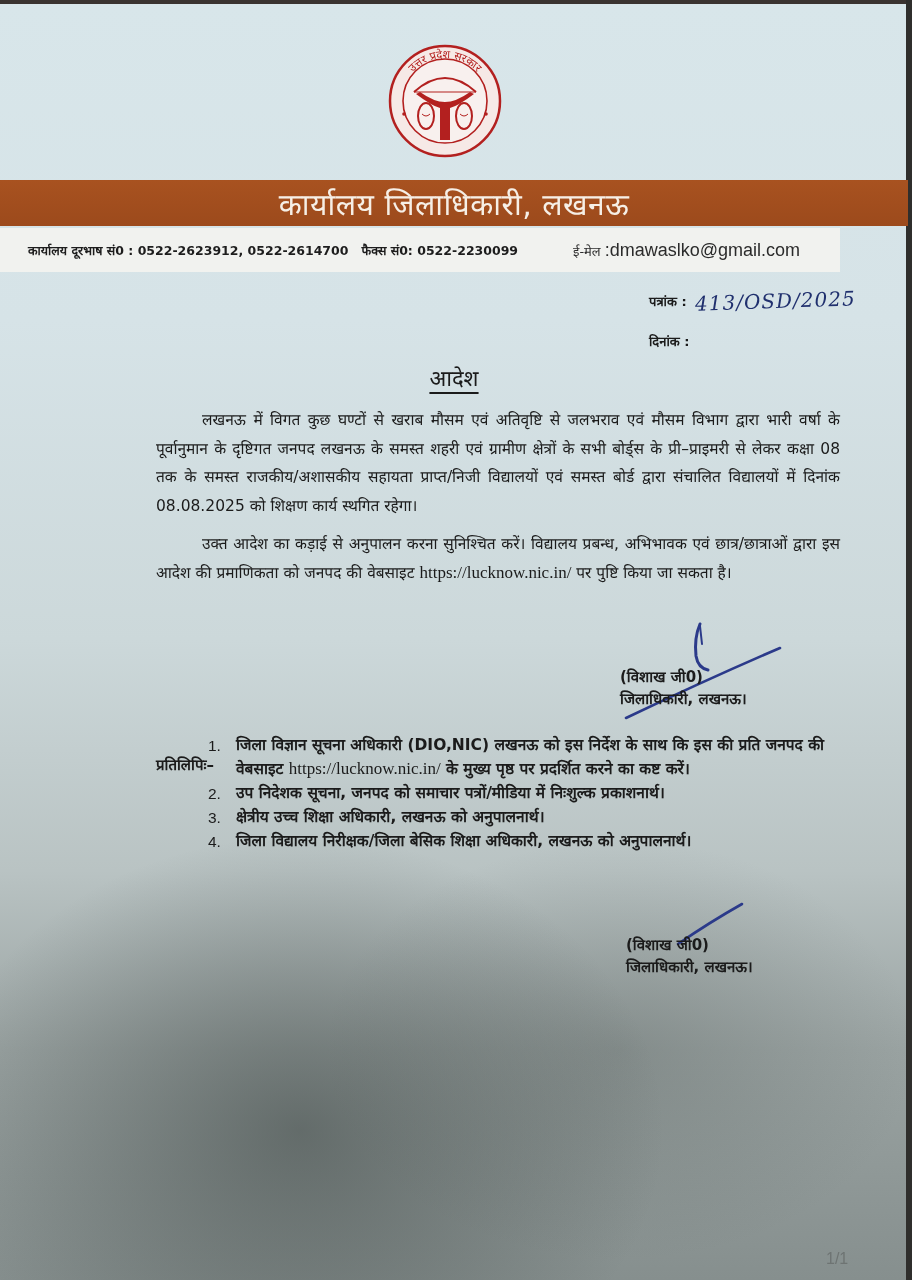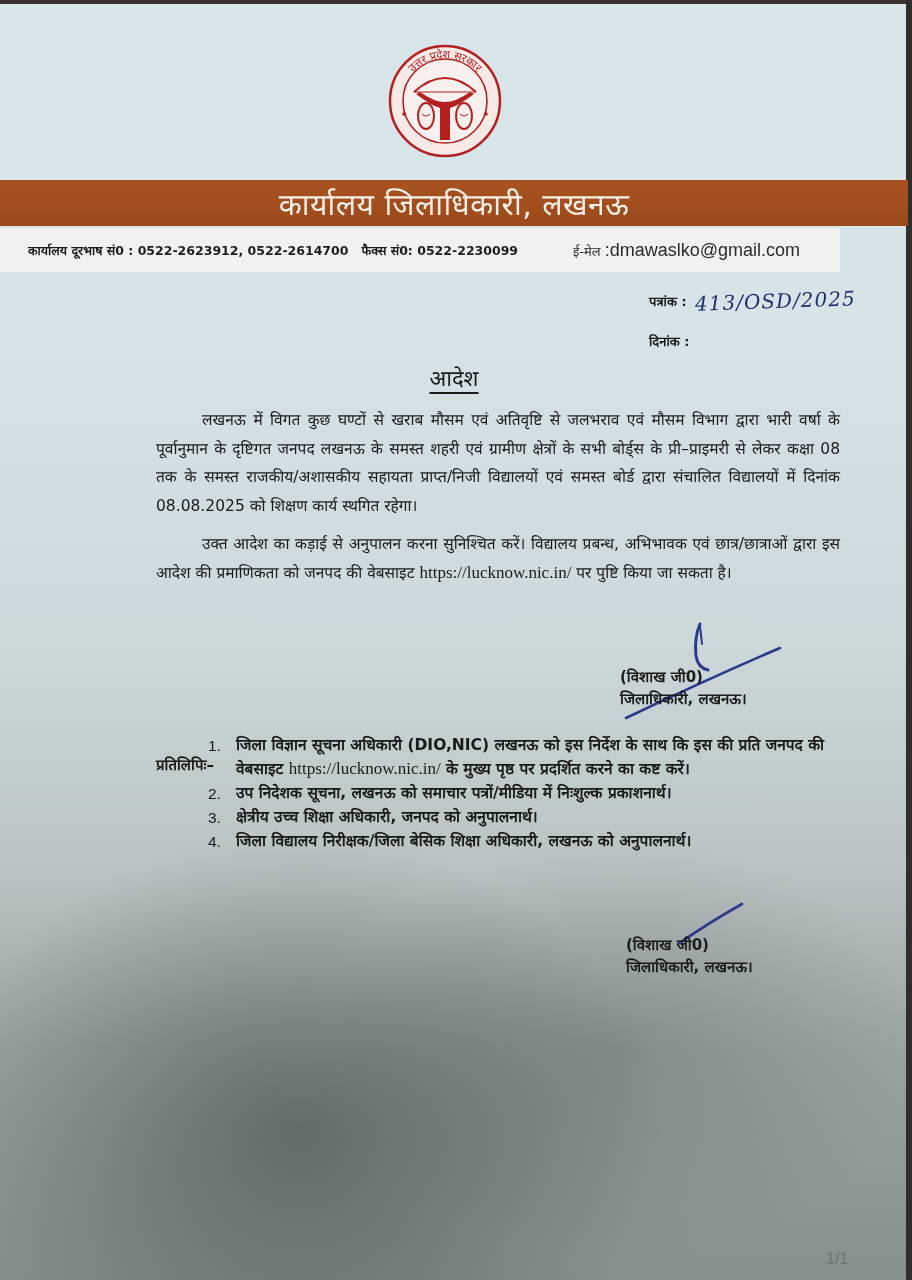--- a/index.html
+++ b/index.html
@@ -227,25 +227,25 @@
   </div>
 
   <div class="copy-heading">प्रतिलिपिः–</div>
   <ol class="copy-list">
     <li>
       <span class="num">1.</span>
       <span class="txt"><span>जिला विज्ञान सूचना अधिकारी (DIO,NIC) लखनऊ को इस निर्देश के साथ कि इस की प्रति जनपद की वेबसाइट </span><span class="url">https://lucknow.nic.in/</span><span> के मुख्य पृष्ठ पर प्रदर्शित करने का कष्ट करें।</span></span>
     </li>
     <li>
       <span class="num">2.</span>
-      <span class="txt">उप निदेशक सूचना, लखनऊ को समाचार पत्रों/मीडिया में निःशुल्क प्रकाशनार्थ।</span>
+      <span class="txt">उप निदेशक सूचना, जनपद को समाचार पत्रों/मीडिया में निःशुल्क प्रकाशनार्थ।</span>
     </li>
     <li>
       <span class="num">3.</span>
-      <span class="txt">क्षेत्रीय उच्च शिक्षा अधिकारी, जनपद को अनुपालनार्थ।</span>
+      <span class="txt">क्षेत्रीय उच्च शिक्षा अधिकारी, लखनऊ को अनुपालनार्थ।</span>
     </li>
     <li>
       <span class="num">4.</span>
       <span class="txt">जिला विद्यालय निरीक्षक/जिला बेसिक शिक्षा अधिकारी, लखनऊ को अनुपालनार्थ।</span>
     </li>
   </ol>
 
   <svg class="pen" style="left:670px;top:898px;width:80px;height:50px;" viewBox="0 0 80 50">
     <path d="M 72 6 Q 40 24 8 46" fill="none" stroke="#2b3a8a" stroke-width="2.6" stroke-linecap="round"></path>
   </svg>

